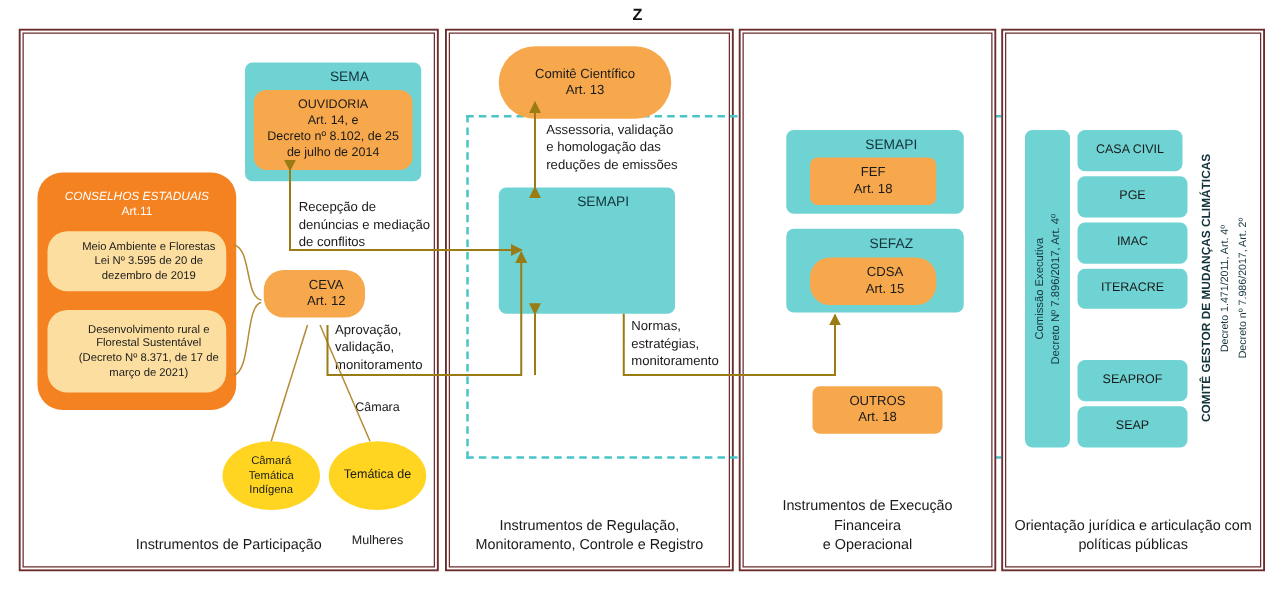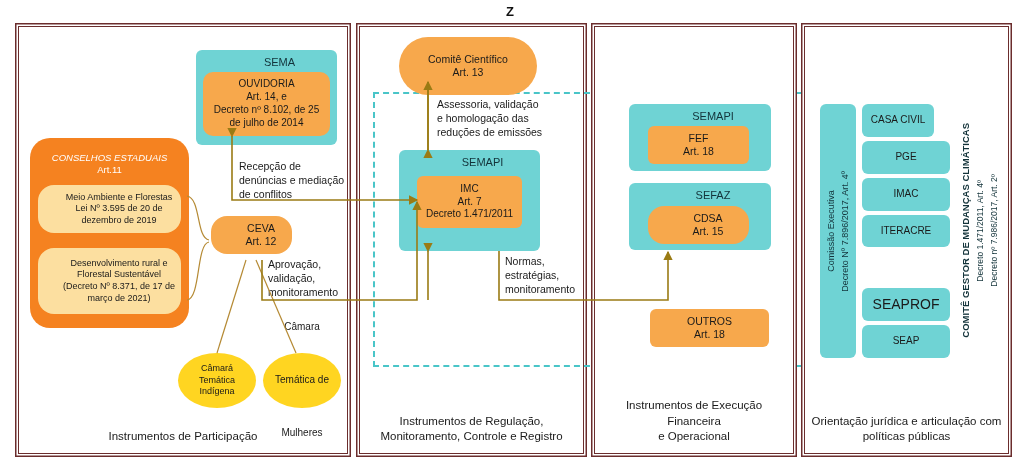--- a/index.html
+++ b/index.html
@@ -159,25 +159,20 @@
        border:2px dashed #49c5c8;box-sizing:border-box;"></div>
 
   <div class="node orange pill" style="left:399px;top:37px;width:138px;height:58px;font-size:10.5px;">
     <div>Comitê Científico</div>
     <div>Art. 13</div>
   </div>
 
   <div class="node teal r6" style="left:399px;top:150px;width:141px;height:101px;">
     <div class="hdr">SEMAPI</div>
   </div>
-  <div class="node orange r6" style="left:417px;top:176px;width:105px;height:52px;font-size:10px;">
-    <div>IMC</div>
-    <div>Art. 7</div>
-    <div>Decreto 1.471/2011</div>
-  </div>
 
   <div class="conn-label" style="left:437px;top:98px;width:135px;white-space:pre-line;">Assessoria, validação
 e homologação das
 reduções de emissões</div>
   <div class="conn-label" style="left:505px;top:255px;width:90px;white-space:pre-line;">Normas,
 estratégias,
 monitoramento</div>
 
   <div class="panel" style="left:594px;top:26px;width:200px;height:428px;">
     <div class="panel-caption" style="white-space:pre-line;">Instrumentos de Execução Financeira
@@ -193,51 +188,51 @@
   </div>
 
   <div class="node teal r6" style="left:629px;top:183px;width:142px;height:67px;">
     <div class="hdr">SEFAZ</div>
   </div>
   <div class="node orange r16" style="left:648px;top:206px;width:101px;height:38px;font-size:10.5px;">
     <div>CDSA</div>
     <div>Art. 15</div>
   </div>
 
-  <div class="node orange r6" style="left:650px;top:309px;width:119px;height:38px;font-size:10.5px;">
+  <div class="node orange r6" style="left:650px;top:309px;width:104px;height:38px;font-size:10.5px;">
     <div>OUTROS</div>
     <div>Art. 18</div>
   </div>
 
   <div class="panel" style="left:804px;top:26px;width:205px;height:428px;">
     <div class="panel-caption" style="white-space:pre-line;">Orientação jurídica e articulação com
 políticas públicas</div>
   </div>
 
   <div class="vbox teal r6" style="left:820px;top:104px;width:36px;height:254px;">
     <div class="vert" style="transform:rotate(180deg);text-align:center;font-size:9px;color:#13333a;line-height:1.5;">
       <span>Comissão Executiva</span><br>
       <span>Decreto Nº 7.896/2017, Art. 4º</span>
     </div>
   </div>
 
   <div id="orgaos-stack" style="position:absolute;left:862px;top:104px;width:88px;height:254px;">
-      <div class="node teal r6" style="position: absolute; left: 0px; width: 72px; height: 32.9px; top: 0px; font-size: 10px;">
+      <div class="node teal r6" style="position: absolute; left: 0px; width: 84px; height: 32.9px; top: 0px; font-size: 10px;">
         <span>CASA CIVIL</span>
       </div>
       <div class="node teal r6" style="position: absolute; left: 0px; width: 88px; height: 32.9px; top: 36.9px; font-size: 10px;">
         <span>PGE</span>
       </div>
       <div class="node teal r6" style="position: absolute; left: 0px; width: 88px; height: 32.9px; top: 73.7px; font-size: 10px;">
         <span>IMAC</span>
       </div>
       <div class="node teal r6" style="position: absolute; left: 0px; width: 88px; height: 32.9px; top: 110.6px; font-size: 10px;">
         <span>ITERACRE</span>
       </div>
-      <div class="node teal r6" style="position: absolute; left: 0px; width: 88px; height: 32.9px; top: 184.3px; font-size: 14px;">
+      <div class="node teal r6" style="position: absolute; left: 0px; width: 88px; height: 32.9px; top: 184.3px; font-size: 10px;">
         <span>SEAPROF</span>
       </div>
       <div class="node teal r6" style="position: absolute; left: 0px; width: 88px; height: 32.9px; top: 221.1px; font-size: 10px;">
         <span>SEAP</span>
       </div>
     </div>
 
   <div class="vbox" style="left:955px;top:96px;width:50px;height:268px;">
     <div class="vert" style="transform:rotate(180deg);text-align:center;font-size:9.5px;color:#13333a;line-height:1.45;">
       <span style="font-weight:bold;">COMITÊ GESTOR DE MUDANÇAS CLIMÁTICAS</span><br>

